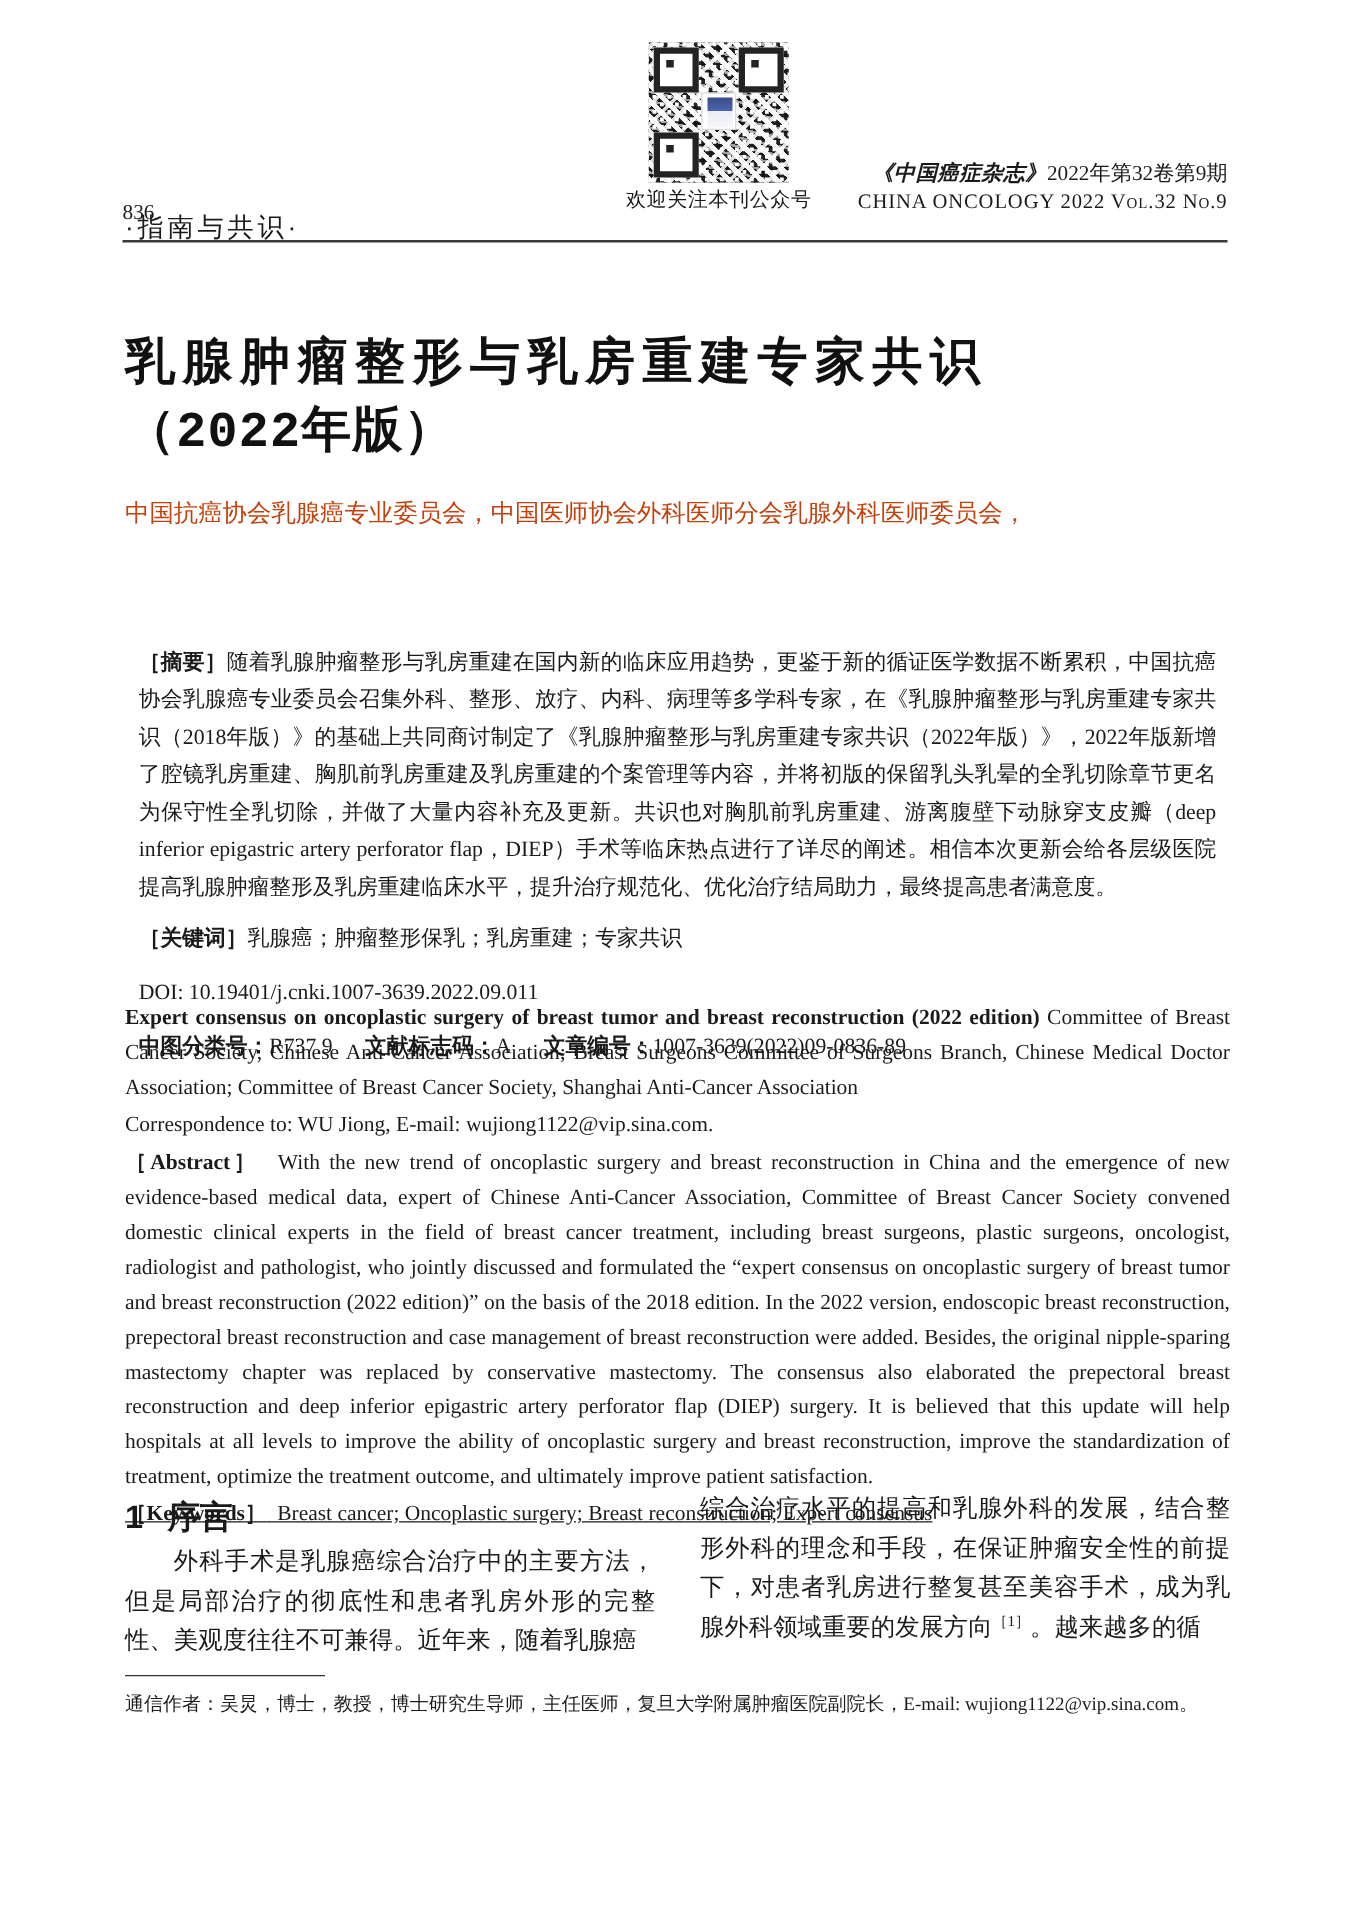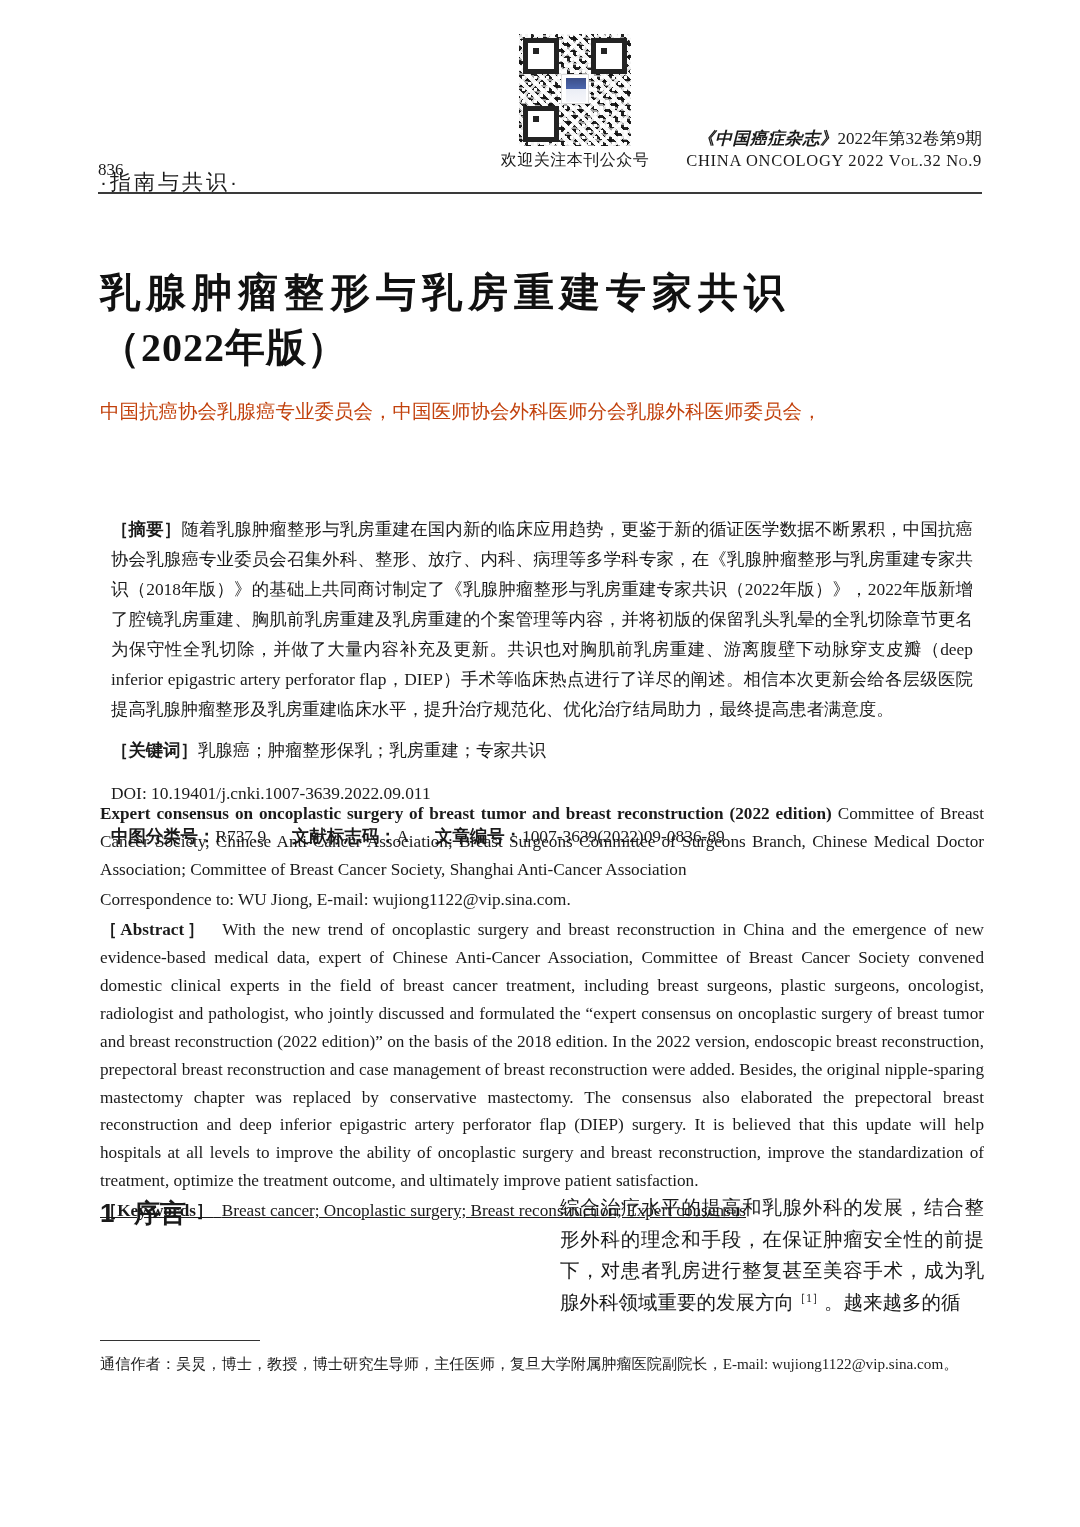--- a/index.html
+++ b/index.html
@@ -145,21 +145,21 @@
     letter-spacing: 3px;
     color: #1a1a1a;
   }
 
   
   .doc-title {
     position: absolute;
     left: 100px;
     top: 238px;
     width: 890px;
-    font-family: Liberation Serif, serif;
+    font-family: Liberation Mono, monospace;
     font-weight: bold;
     font-size: 40px;
     line-height: 1.38;
     letter-spacing: 6px;
     color: #111;
   }
   .doc-title .line2 {
     letter-spacing: 1px;
     display: block;
   }
@@ -315,20 +315,21 @@
   <div class="en-block">
     <p><span class="en-title-strong">Expert consensus on oncoplastic surgery of breast tumor and breast reconstruction (2022 edition)</span><span> Committee of Breast Cancer Society, Chinese Anti-Cancer Association; Breast Surgeons Committee of Surgeons Branch, Chinese Medical Doctor Association; Committee of Breast Cancer Society, Shanghai Anti-Cancer Association</span></p>
     <p class="en-corr">Correspondence to: WU Jiong, E-mail: wujiong1122@vip.sina.com.</p>
     <p class="en-abstract"><span class="en-title-strong">［Abstract］</span>&nbsp;&nbsp;<span>With the new trend of oncoplastic surgery and breast reconstruction in China and the emergence of new evidence-based medical data, expert of Chinese Anti-Cancer Association, Committee of Breast Cancer Society convened domestic clinical experts in the field of breast cancer treatment, including breast surgeons, plastic surgeons, oncologist, radiologist and pathologist, who jointly discussed and formulated the “expert consensus on oncoplastic surgery of breast tumor and breast reconstruction (2022 edition)” on the basis of the 2018 edition. In the 2022 version, endoscopic breast reconstruction, prepectoral breast reconstruction and case management of breast reconstruction were added. Besides, the original nipple-sparing mastectomy chapter was replaced by conservative mastectomy. The consensus also elaborated the prepectoral breast reconstruction and deep inferior epigastric artery perforator flap (DIEP) surgery. It is believed that this update will help hospitals at all levels to improve the ability of oncoplastic surgery and breast reconstruction, improve the standardization of treatment, optimize the treatment outcome, and ultimately improve patient satisfaction.</span></p>
     <p class="en-keywords"><span class="en-title-strong">［Key words］</span>&nbsp;&nbsp;<span>Breast cancer; Oncoplastic surgery; Breast reconstruction; Expert consensus</span></p>
   </div>
 
   <div class="body-cols">
     <div class="col left">
       <p class="sec-head"><span class="num">1</span><span>序言</span></p>
+      <p class="indent">外科手术是乳腺癌综合治疗中的主要方法，但是局部治疗的彻底性和患者乳房外形的完整性、美观度往往不可兼得。近年来，随着乳腺癌</p>
     </div>
     <div class="col right">
       <p><span>综合治疗水平的提高和乳腺外科的发展，结合整形外科的理念和手段，在保证肿瘤安全性的前提下，对患者乳房进行整复甚至美容手术，成为乳腺外科领域重要的发展方向</span><sup class="ref">［1］</sup><span>。越来越多的循</span></p>
     </div>
   </div>
 
   <div class="footnote-rule"></div>
   <div class="footnote">通信作者：吴炅，博士，教授，博士研究生导师，主任医师，复旦大学附属肿瘤医院副院长，E-mail: wujiong1122@vip.sina.com。</div>
 
 </div>

